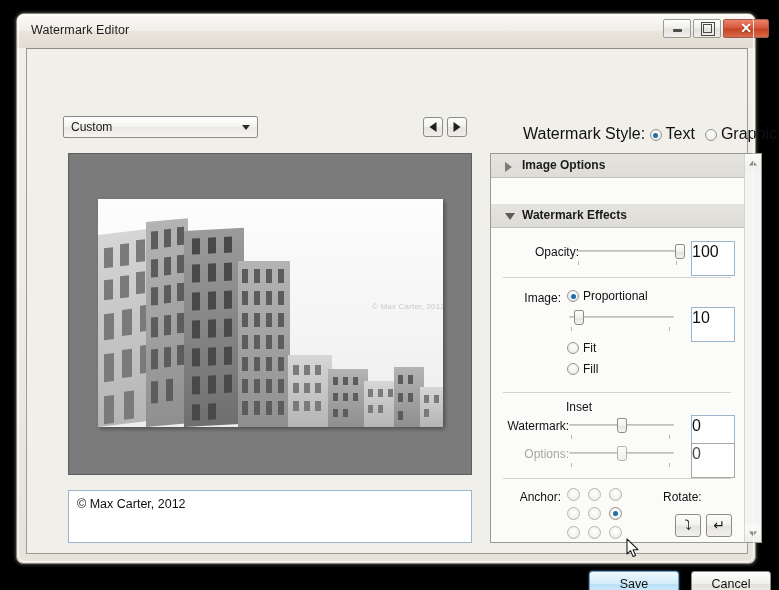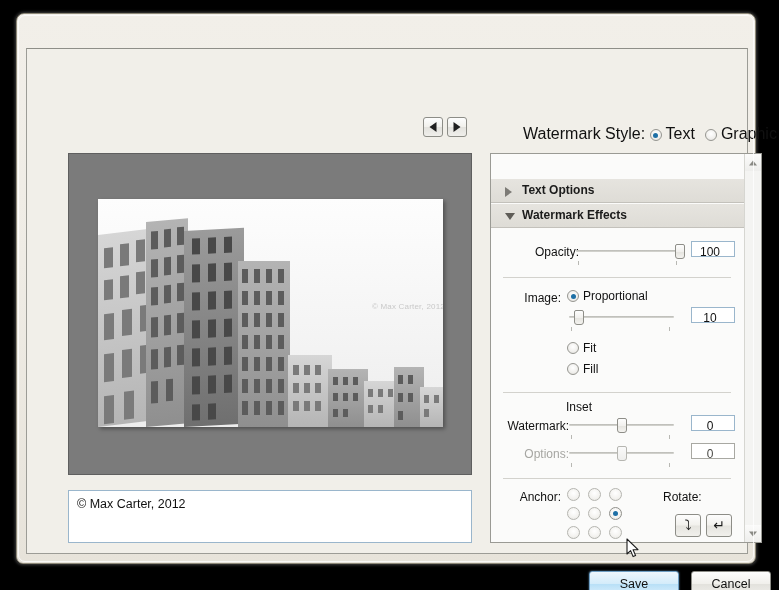--- a/index.html
+++ b/index.html
@@ -385,27 +385,27 @@
     position: absolute;
     top: 18px;
     width: 1px;
     height: 4px;
     background: #b8b8b3;
   }
 
   .numbox {
     position: absolute;
     width: 44px;
-    height: 16px;
+    height: 35px;
     background: #ffffff;
     border: 1px solid #9ab6cc;
     box-sizing: border-box;
-    font-size: 12px;
+    font-size: 16px;
     color: #111111;
-    text-align: center;
+    text-align: left;
     padding: 2px 6px 0 0;
     line-height: 16px;
   }
   .numbox.plain { border-color: #a8a8a2; }
 
   .divider {
     position: absolute;
     left: 12px;
     width: 228px;
     height: 1px;
@@ -533,23 +533,41 @@
     width: 14px;
     height: 21px;
     pointer-events: none;
   }
 </style>
 </head>
 <body>
 
 <div id="window">
 
+  <div id="titlebar">
+    <div id="title-text">Watermark Editor</div>
+
+    <div class="wbtn" id="btn-min">
+      <span class="bar"></span>
+    </div>
+    <div class="wbtn" id="btn-max">
+      <span class="sq2"></span>
+      <span class="sq"></span>
+    </div>
+    <div class="wbtn" id="btn-close">
+      <span class="glyph">✕</span>
+    </div>
+  </div>
 
   <div id="client">
 
+    <div id="preset-select">
+      <span class="label">Custom</span>
+      <span class="caret"></span>
+    </div>
 
     <div class="navbtn" id="nav-prev">
       <span class="tri"></span>
     </div>
     <div class="navbtn" id="nav-next">
       <span class="tri"></span>
     </div>
 
     <div id="style-row">
       <span>Watermark Style:</span>
@@ -697,25 +715,25 @@
         </div>
 
         <div id="watermark-overlay">© Max Carter, 2012</div>
       </div>
     </div>
 
     <div id="text-area">© Max Carter, 2012</div>
 
     <div id="options-panel">
 
-
-      <div class="acc-header closed" id="acc-text">
+      <div class="acc-header closed" id="acc-image">
         <span class="arrow"></span>
-        <span class="title">Text Options</span>
+        <span class="title">Image Options</span>
       </div>
+
 
       <div class="acc-header open" id="acc-fx">
         <span class="arrow"></span>
         <span class="title">Watermark Effects</span>
       </div>
 
       <div id="fx-body">
 
         <div class="row-label" style="left:20px; top:16px; width:68px;">Opacity:</div>
         <div class="slider" style="left:85px; top:14px; width:105px;">

